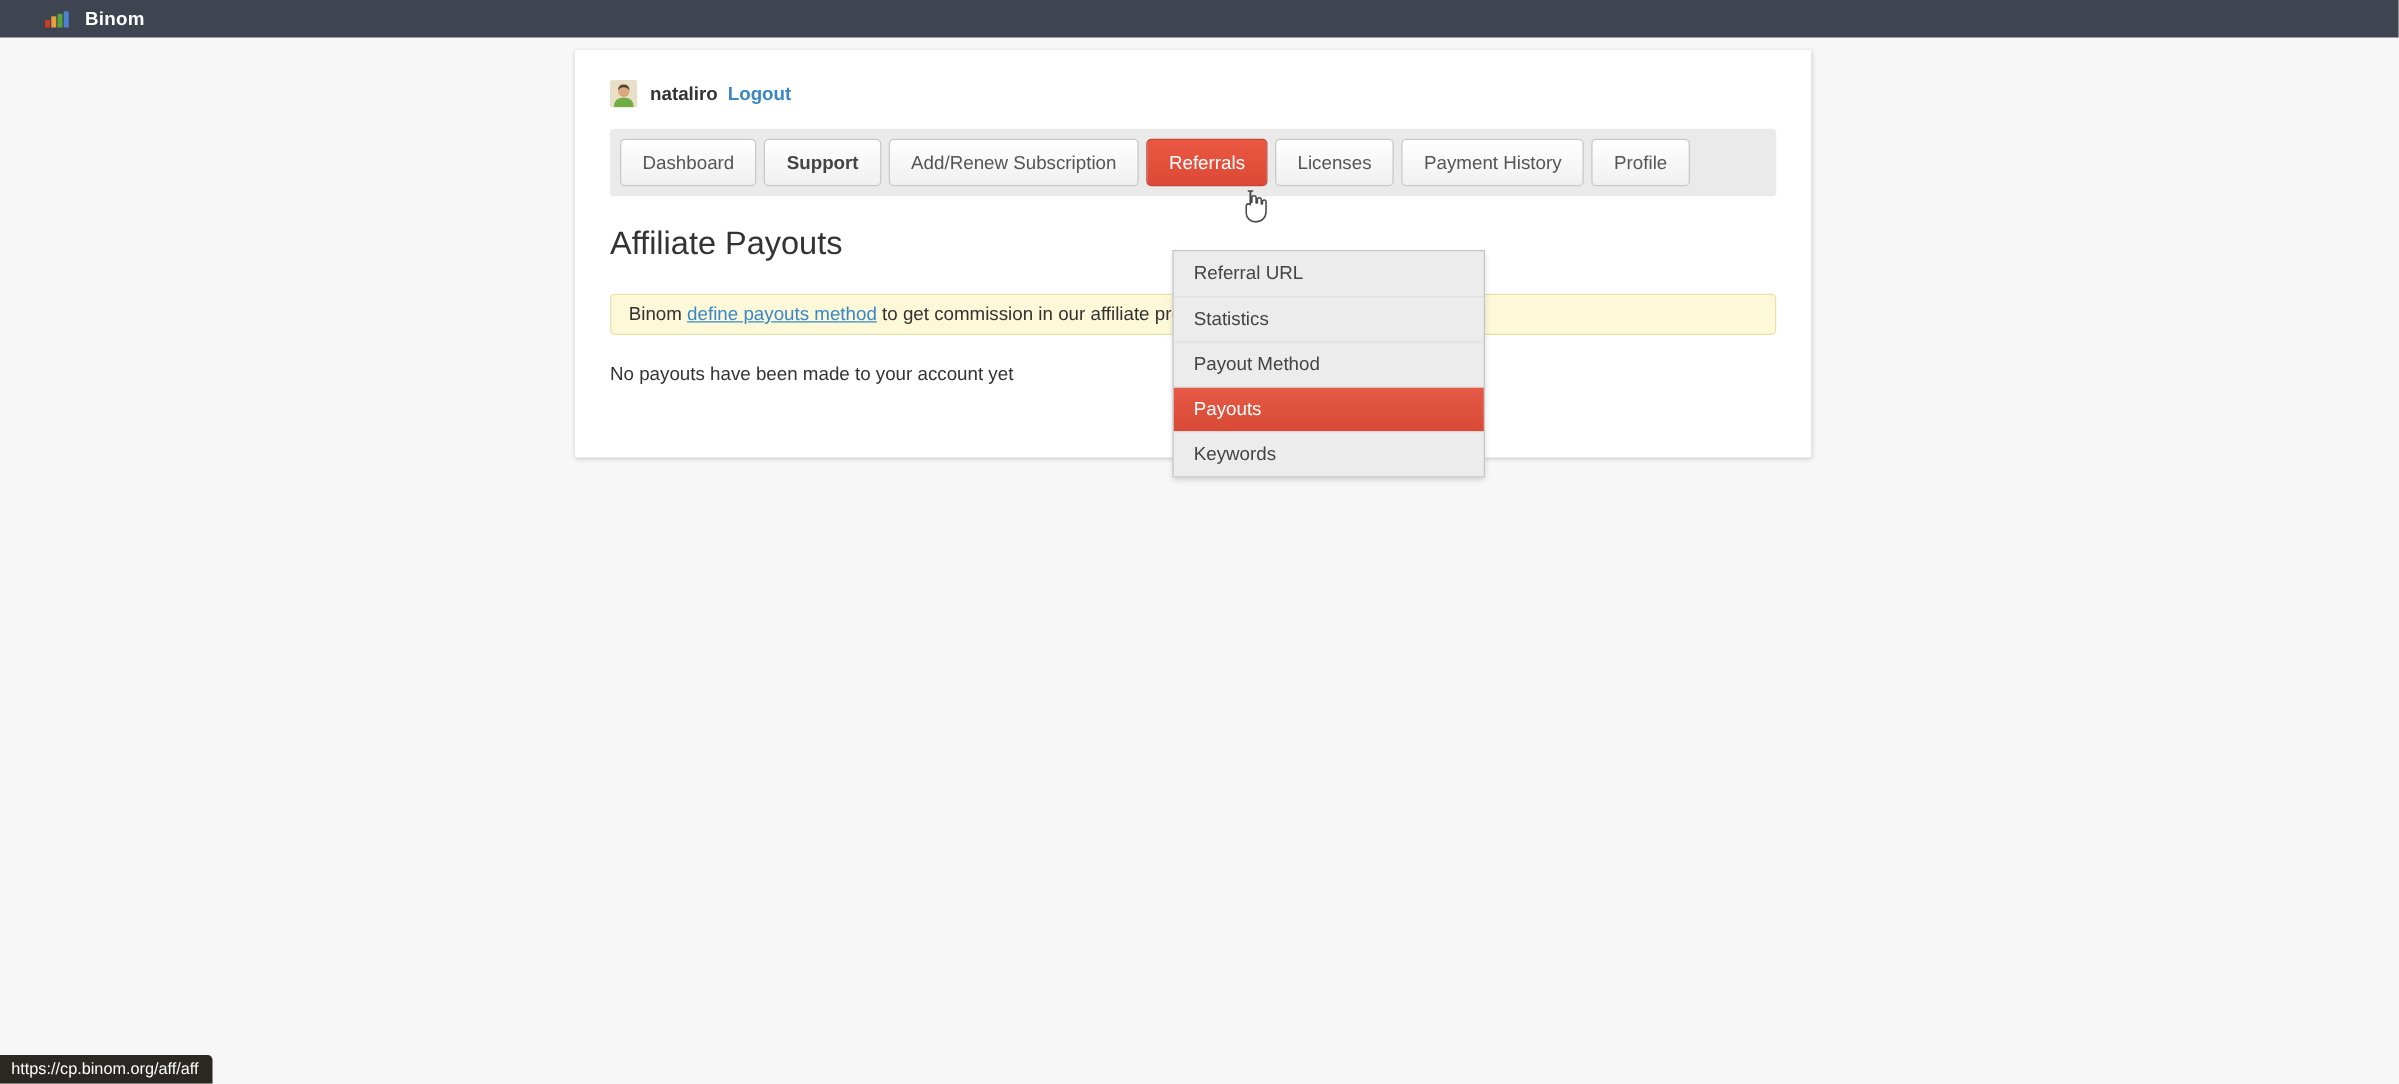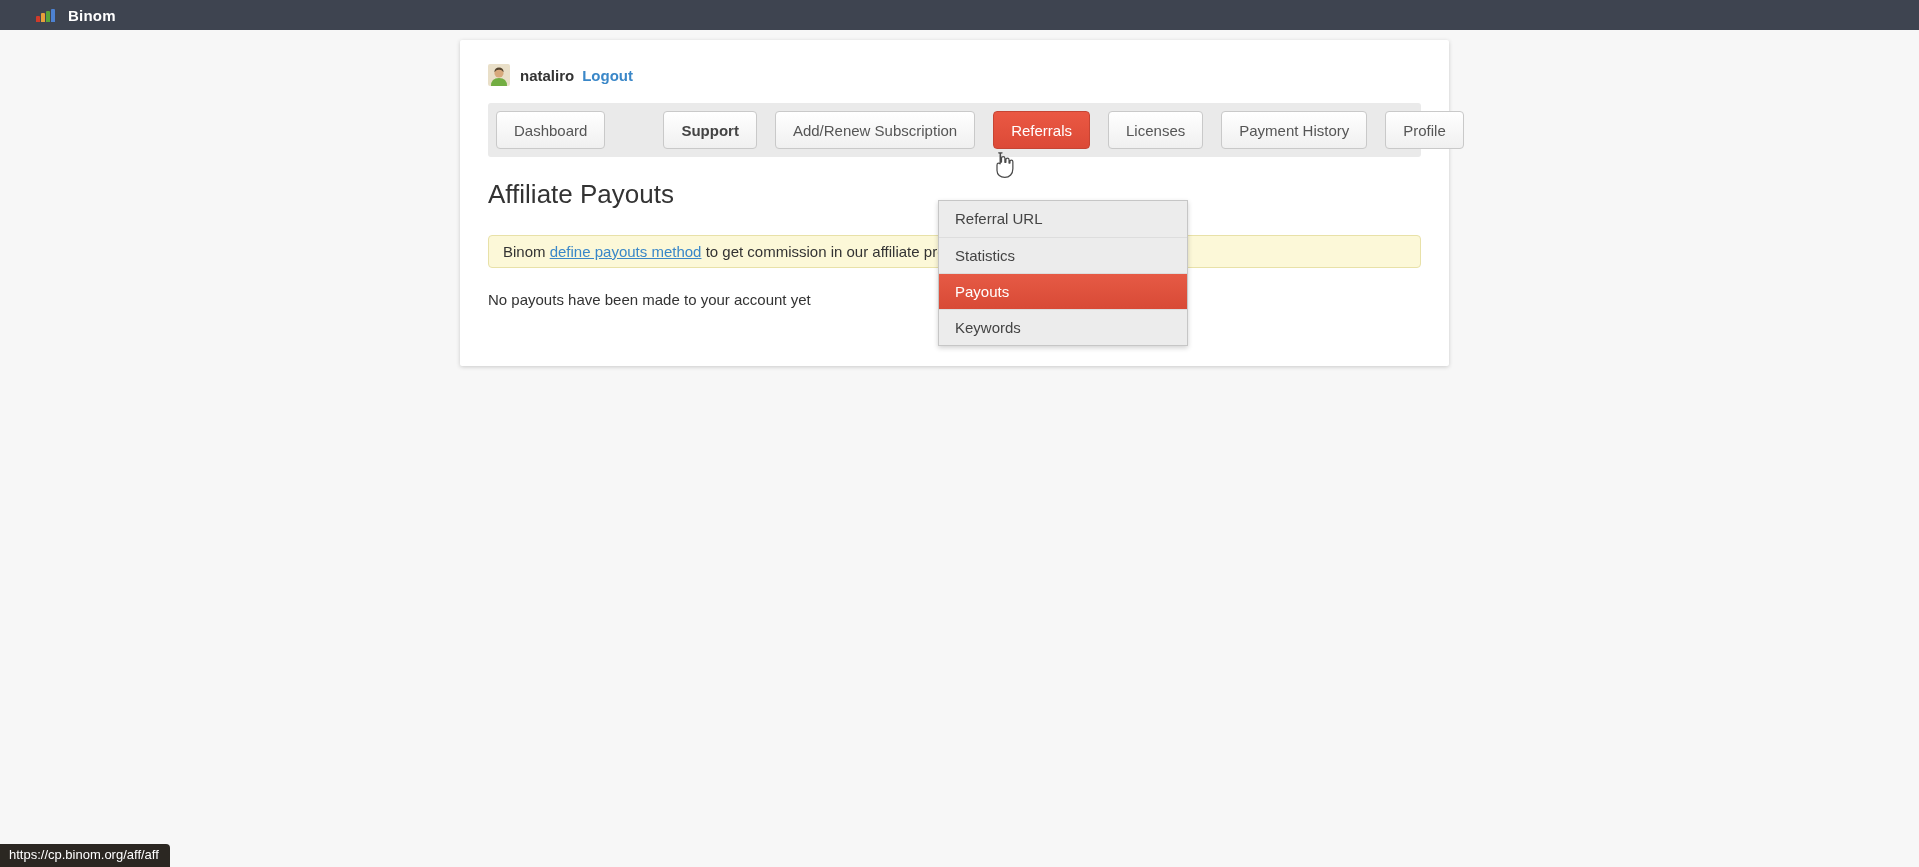--- a/index.html
+++ b/index.html
@@ -41,29 +41,29 @@
     box-shadow:0 1px 4px rgba(0,0,0,.18);
     padding:24px 28px;
   }
   .user-row{display:flex;align-items:center;height:22px;}
   .avatar{width:22px;height:22px;border-radius:2px;overflow:hidden;flex:none;}
   .user-name{margin-left:10px;font-size:15px;font-weight:700;color:#333;}
   .logout{margin-left:8px;font-size:15px;font-weight:700;color:var(--link);text-decoration:none;cursor:pointer;}
   
   .navbar{
     margin-top:17px;background:var(--navbar-bg);border-radius:3px;
-    padding:8px;display:flex;gap:18px;align-items:flex-start;
+    padding:8px;display:flex;gap:6px;align-items:flex-start;
   }
   .nav-btn{
     height:38px;padding:0 17px;font-size:15px;color:#555;
     font-family:inherit;
     background:linear-gradient(#ffffff,#f0f0f0);
     border:1px solid #c9c9c9;border-radius:4px;cursor:pointer;white-space:nowrap;
   }
-  .btn-bold{font-weight:700;color:#444;margin-left:40px;}
+  .btn-bold{font-weight:700;color:#444;}
   .btn-active{
     background:linear-gradient(#ea5843,#dc4a37);
     border-color:var(--accent-dark);color:#fff;
   }
   
   .menu{
     position:absolute;left:478px;top:116px;width:250px;z-index:50;
     background:var(--menu-bg);border:1px solid #c6c6c6;
     box-shadow:0 2px 5px rgba(0,0,0,.18);
     margin-top:44px;
@@ -128,20 +128,21 @@
       <button class="nav-btn">Add/Renew Subscription</button>
       <button class="nav-btn btn-active">Referrals</button>
       <button class="nav-btn">Licenses</button>
       <button class="nav-btn">Payment History</button>
       <button class="nav-btn">Profile</button>
   </div>
 
   <div class="menu">
     <div class="menu-item">Referral URL</div>
       <div class="menu-item">Statistics</div>
+      <div class="menu-item">Payout Method</div>
       <div class="menu-item menu-item-active">Payouts</div>
       <div class="menu-item">Keywords</div>
   </div>
 
   <h1 class="page-title">Affiliate Payouts</h1>
 
   <div class="notice"><span>Binom </span><a>define payouts method</a><span> to get commission in our affiliate program</span></div>
 
   <div class="empty-message">No payouts have been made to your account yet</div>
 

